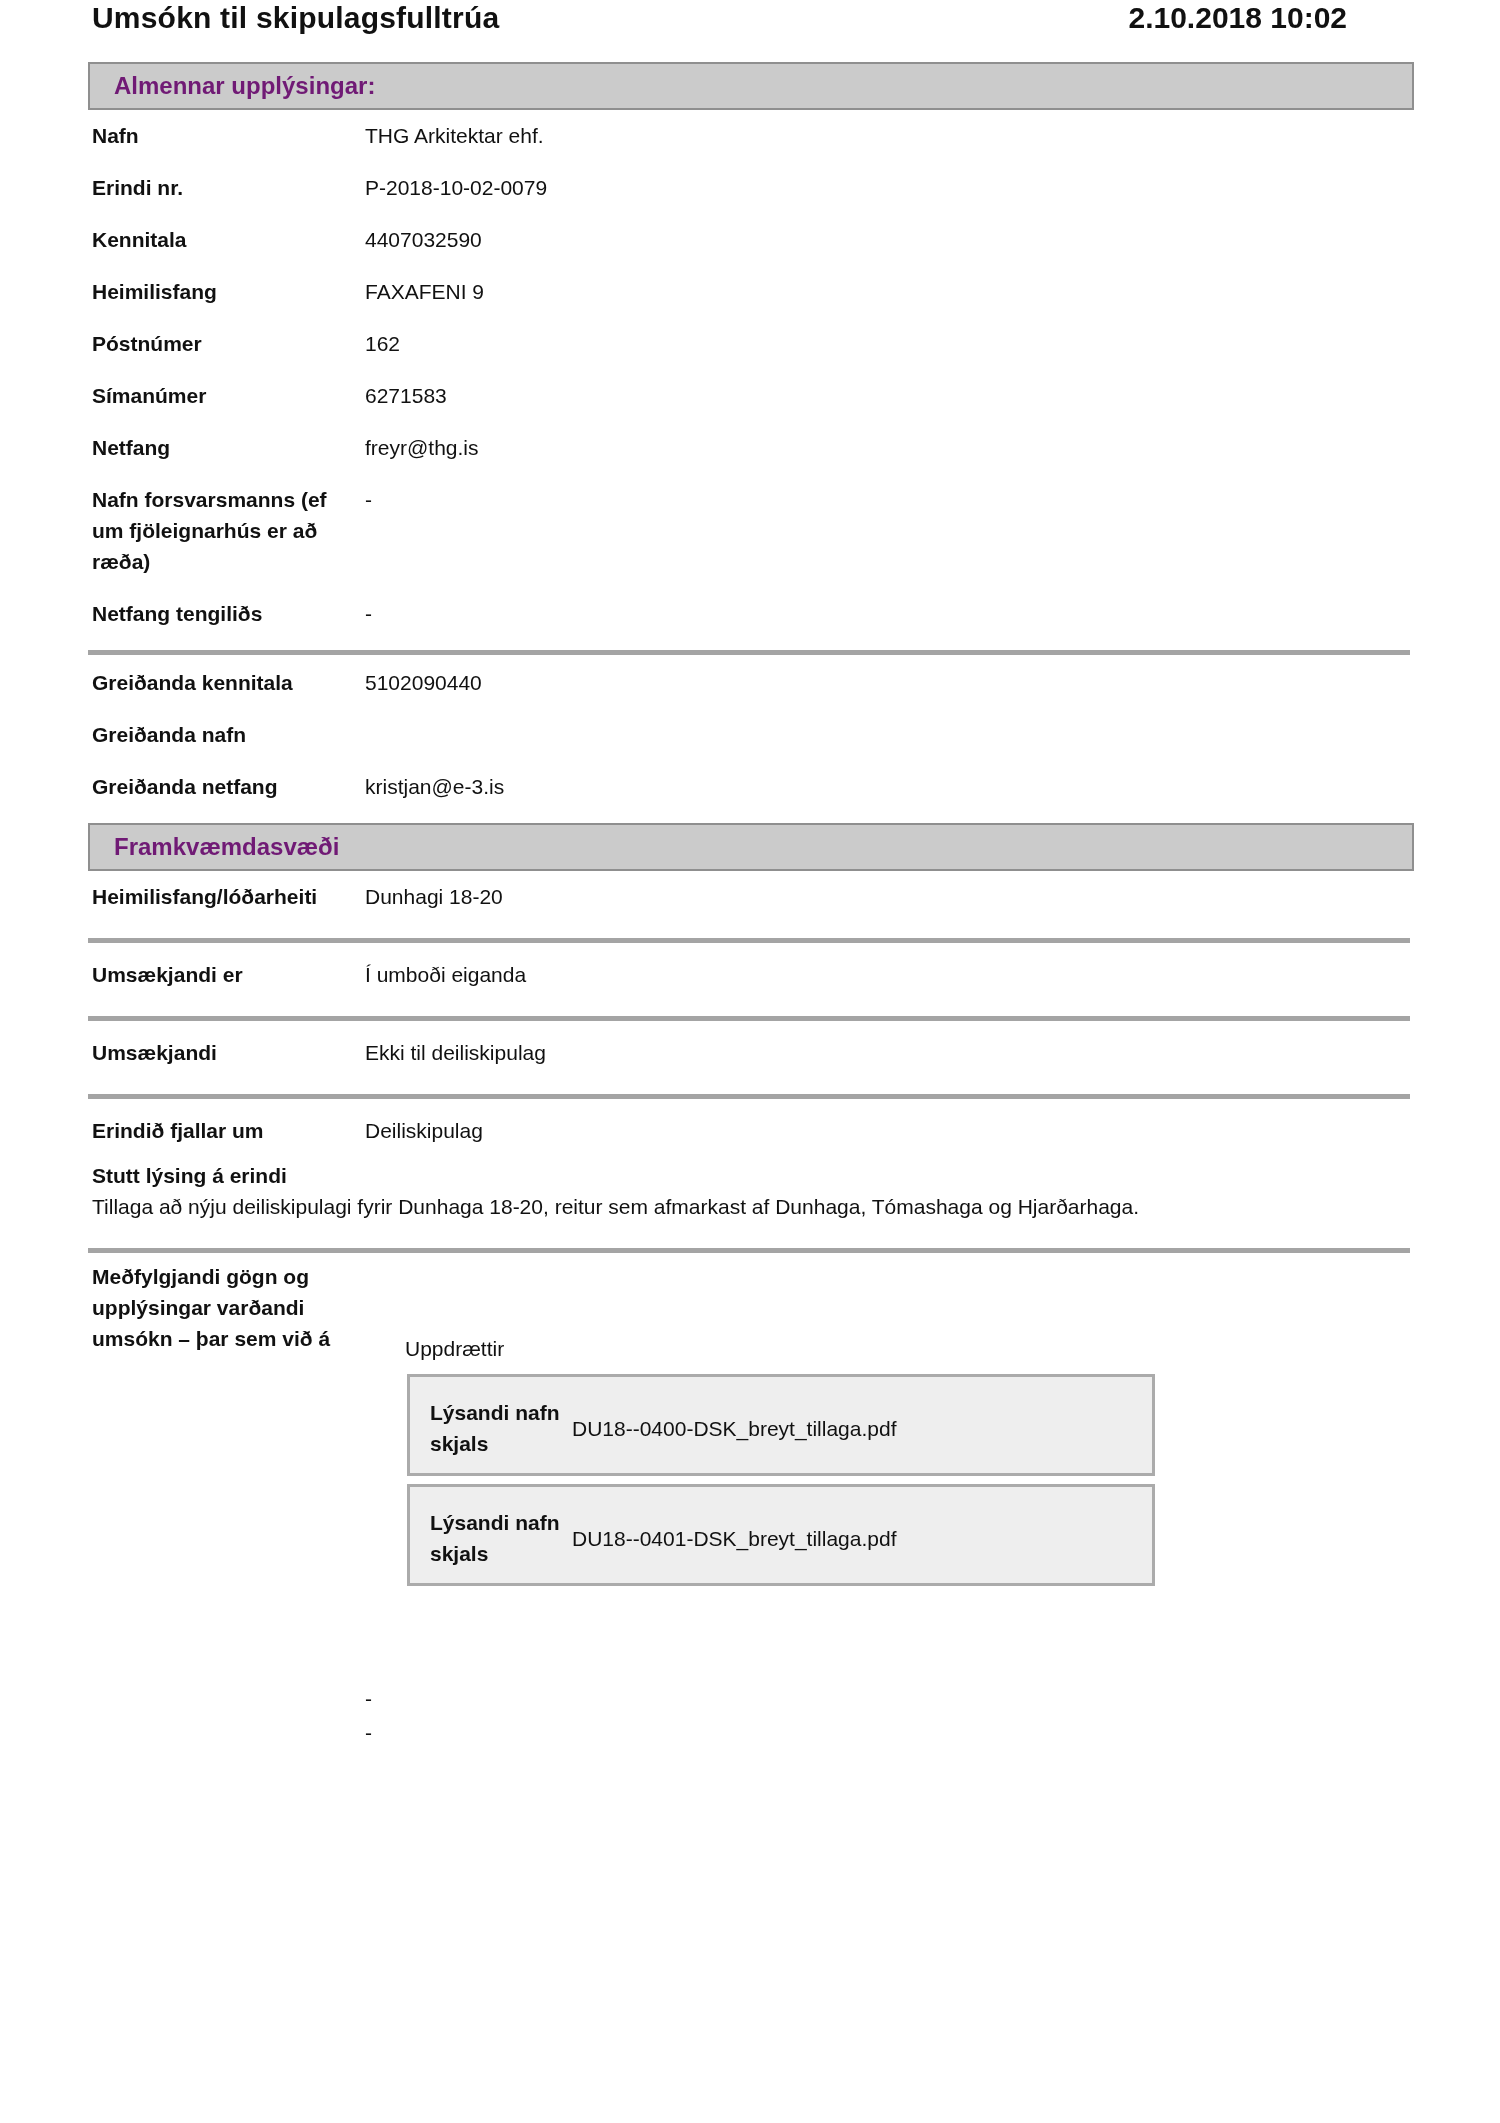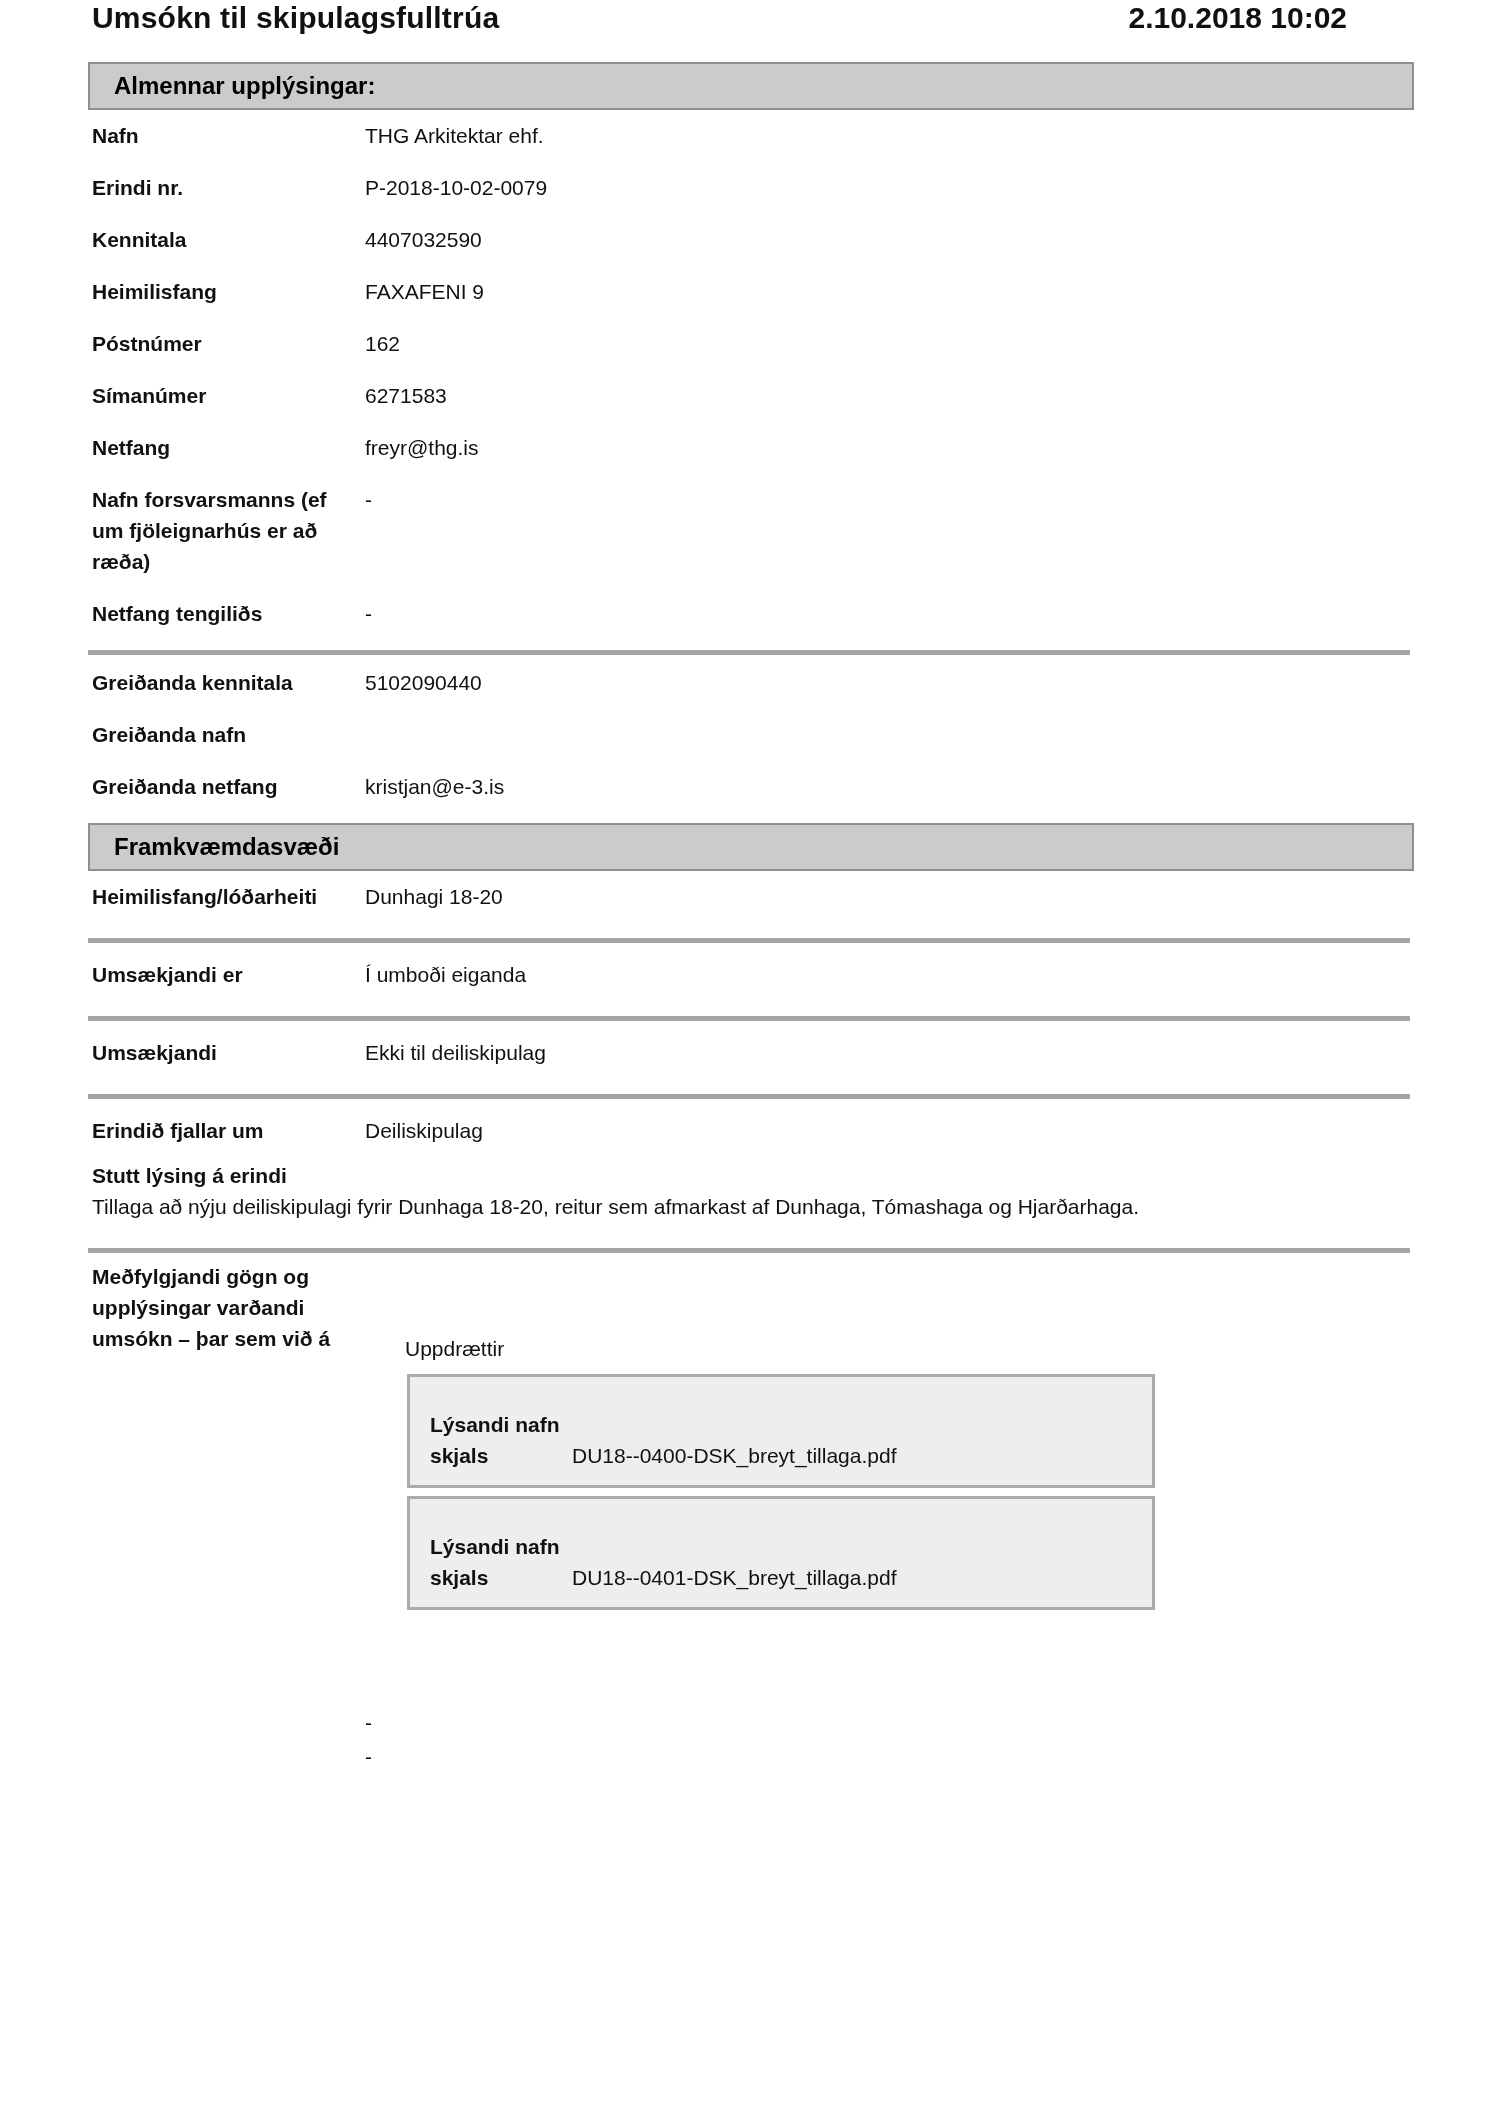--- a/index.html
+++ b/index.html
@@ -20,21 +20,21 @@
 
   
   .section-bar {
     margin-top: 26px;
     box-sizing: border-box;
     height: 48px; line-height: 44px;
     background: #cbcbcb;
     border: 2px solid #8f8f8f;
     padding-left: 24px;
     font-size: 24px; font-weight: bold;
-    color: #000000;
+    color: #701a75;
   }
 
   
   .rows { padding-top: 10px; }
   .row { display: flex; padding-left: 4px; font-size: 21px; line-height: 31px; margin-bottom: 21px; }
   .row .lbl { width: 273px; flex-shrink: 0; font-weight: bold; box-sizing: border-box; padding-right: 14px; }
   .row .val { flex: 1; }
   .rows-tight .row { margin-bottom: 0; }
 
   .divider { height: 5px; background: #a4a4a4; width: 1322px; }
@@ -51,23 +51,23 @@
   .attach-row .lbl { width: 273px; flex-shrink: 0; font-weight: bold; box-sizing: border-box; padding-right: 14px; }
   .attach-row .val { flex: 1; padding-top: 72px; }
   .attach-category { font-size: 21px; line-height: 31px; }
   .file-box {
     box-sizing: border-box;
     width: 748px;
     margin-left: 2px;
     margin-top: 10px;
     border: 3px solid #ababab;
     background: #eeeeee;
-    padding: 32px 20px 14px 20px;
+    padding: 20px 20px 14px 20px;
     display: flex;
-    align-items: flex-end;
+    align-items: center;
   }
   .file-box + .file-box { margin-top: 8px; }
   .file-lbl { width: 130px; flex-shrink: 0; font-weight: bold; font-size: 21px; line-height: 31px; padding-right: 12px; }
   .file-val { font-size: 21px; line-height: 31px; word-break: break-all; }
 
   .empty-vals { margin-left: 277px; margin-top: 96px; font-size: 21px; line-height: 34px; }
 </style>
 </head>
 <body>
 

